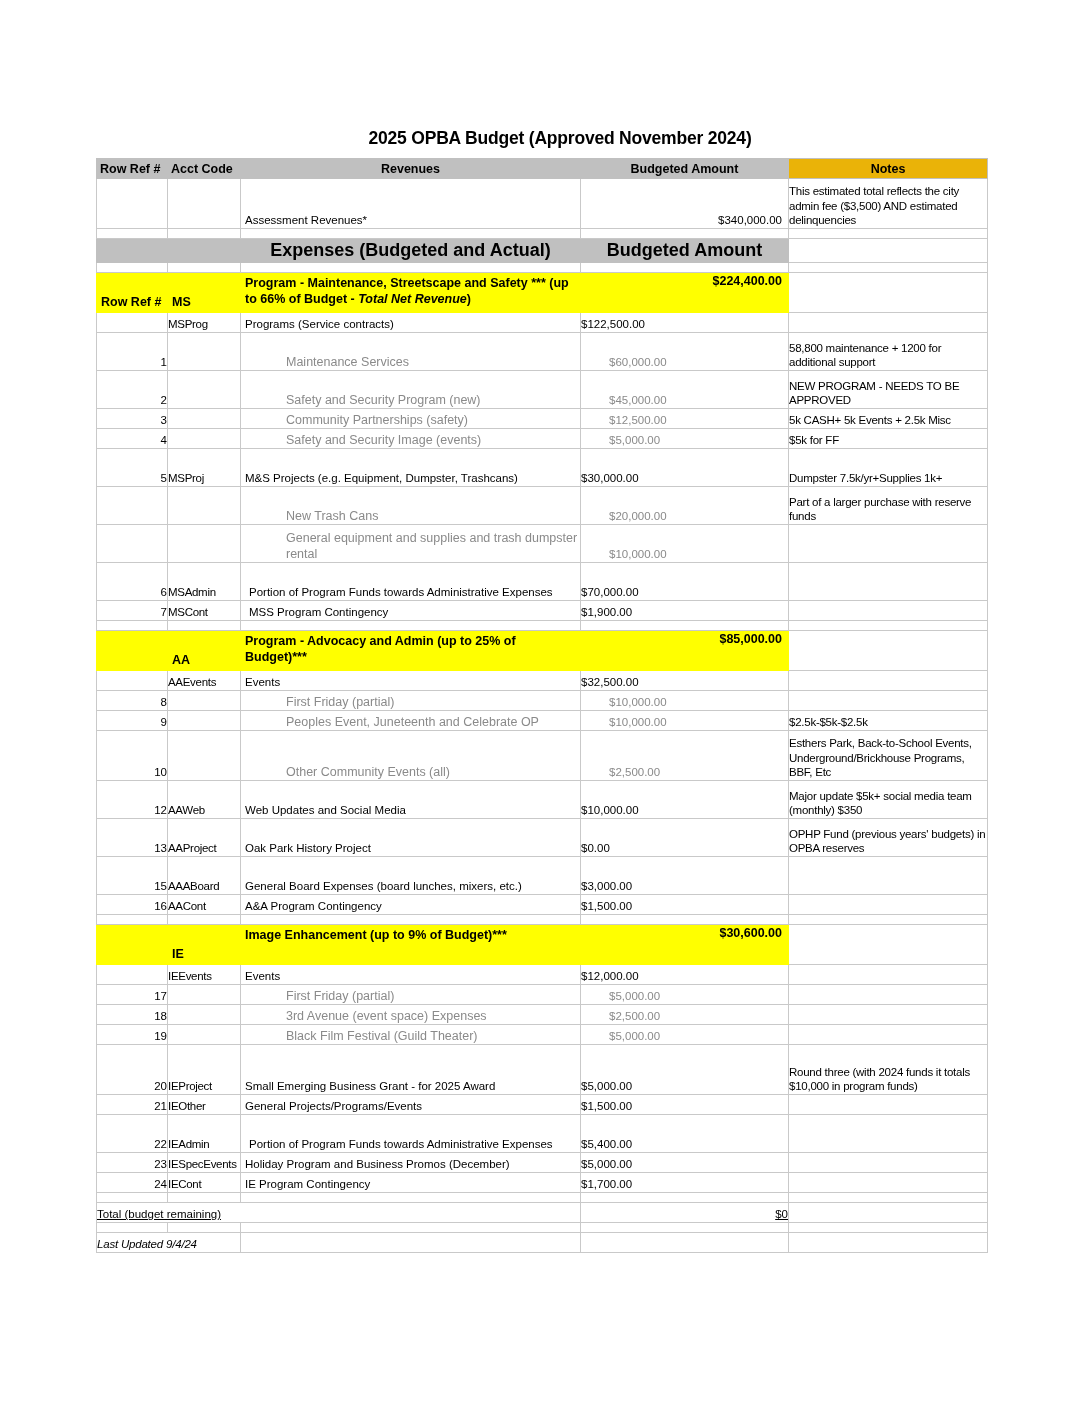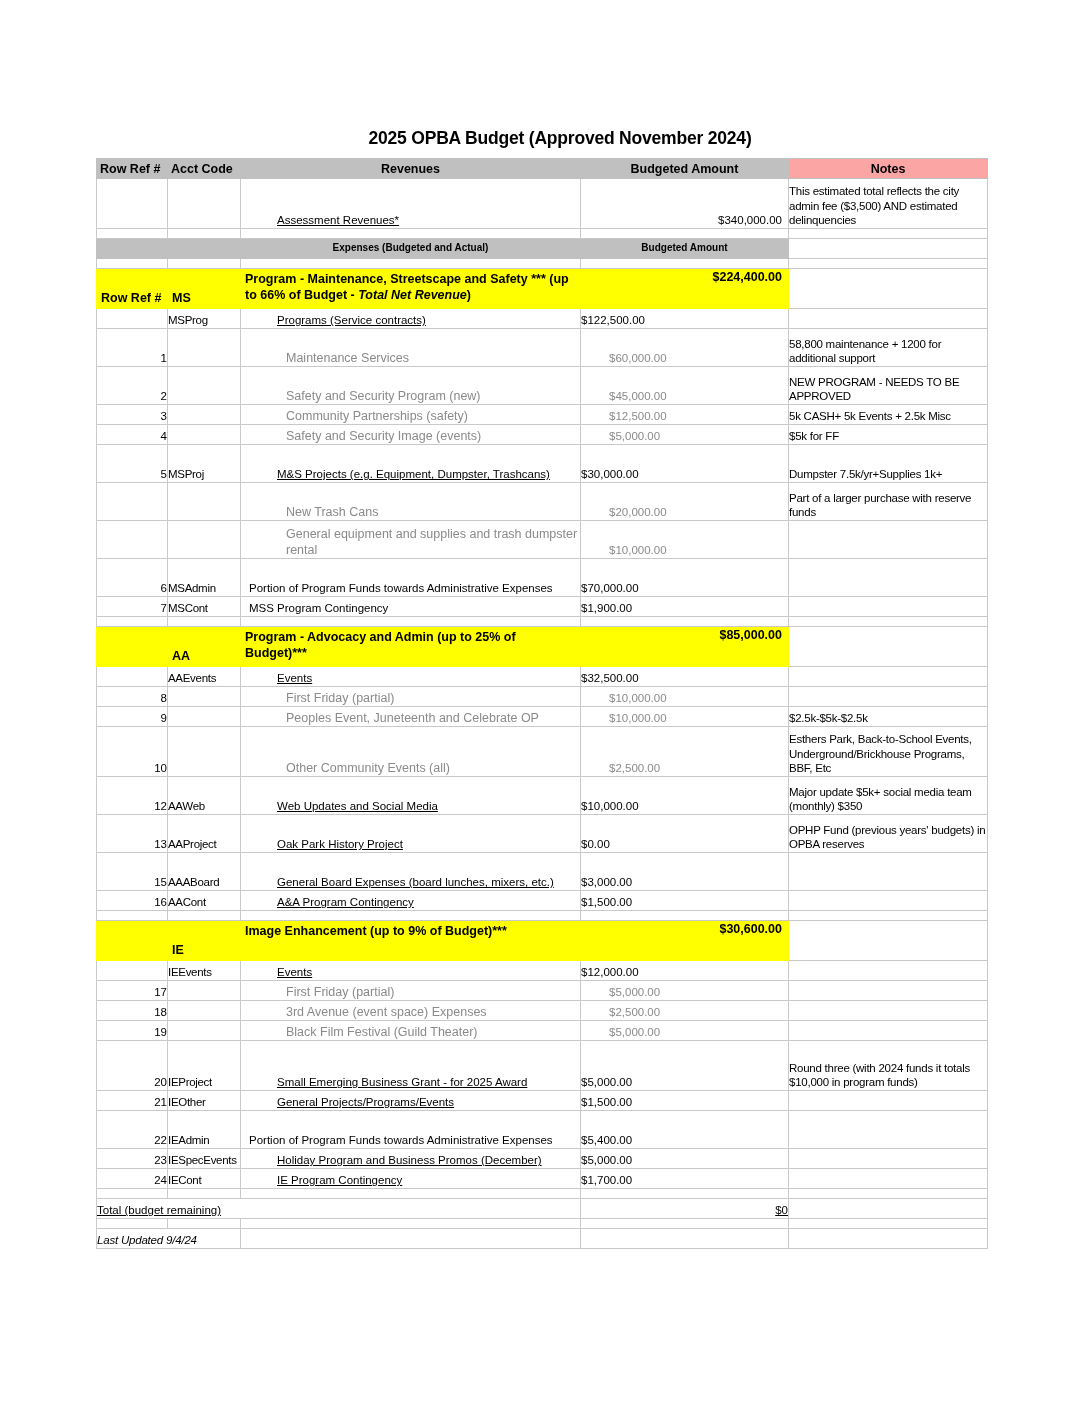--- a/index.html
+++ b/index.html
@@ -60,26 +60,26 @@
     background: #c0c0c0;
     font-weight: bold;
     font-size: 12.5px;
     text-align: center;
     height: 19px;
     vertical-align: middle;
     border-color: #c0c0c0;
   }
   tr.hdr td.c-ref, tr.hdr td.c-acct { text-align: left; padding-left: 3px; }
   tr.hdr td.notes-cell-white {
-    background: #fca5a5;
+    background: #eab308;
   }
   tr.hdr2 td {
     background: #c0c0c0;
     font-weight: bold;
-    font-size: 10px;
+    font-size: 18px;
     text-align: center;
     height: 19px;
     vertical-align: middle;
     border-color: #c0c0c0;
   }
   tr.hdr2 td.plain {
     background: #ffffff;
     border: 1px solid #c9c9c9;
   }
 
@@ -93,21 +93,21 @@
 
   
   td.desc.sub { color: #8a8a8a; padding-left: 45px; font-size: 12.5px; }
   td.amt.sub  { color: #8a8a8a; padding-left: 28px; }
 
   
   td.desc.main { color: #000; padding-left: 8px; }
   td.amt.main  { color: #000; }
 
   
-  td.desc.mid { padding-left: 36px; text-decoration: underline; }
+  td.desc.mid { padding-left: 4px; }
 
   
   tr.section td {
     background: #ffff00;
     border-color: #ffff00;
   }
   tr.section td.c-notes {
     background: #ffffff;
     border: 1px solid #c9c9c9;
   }

